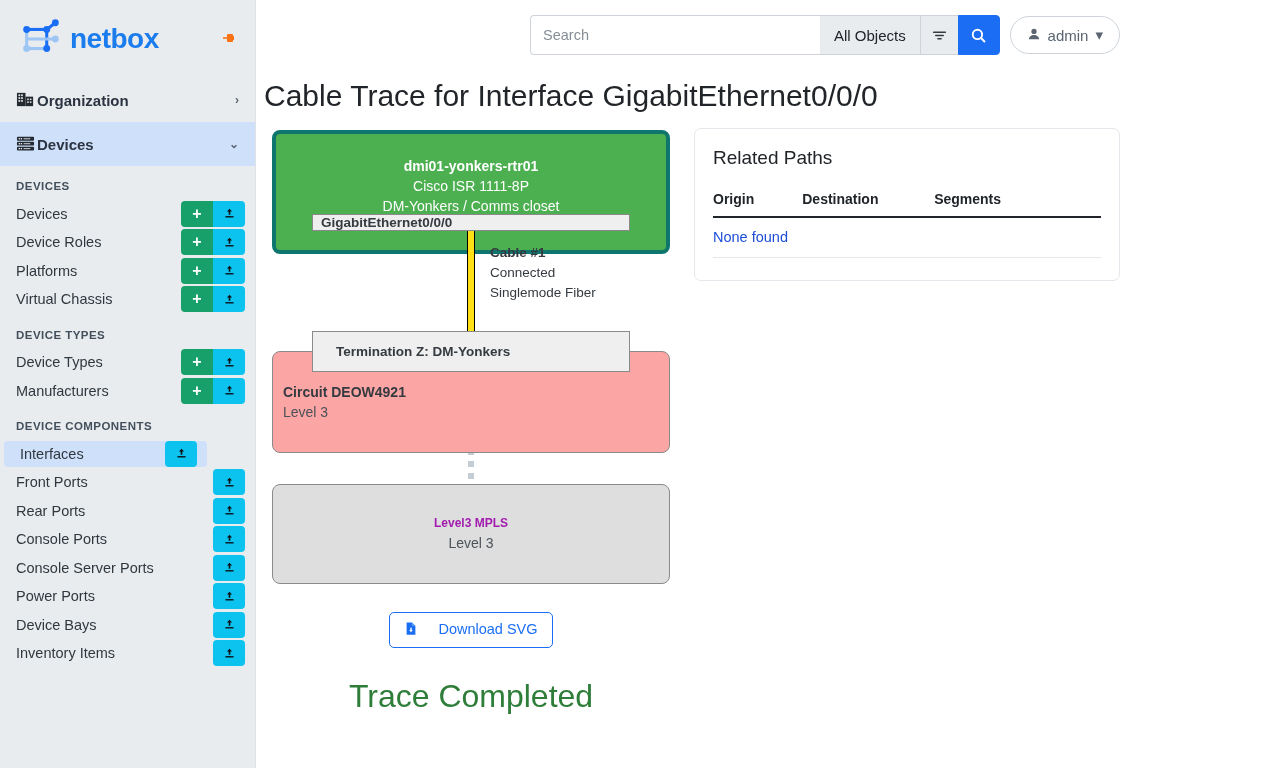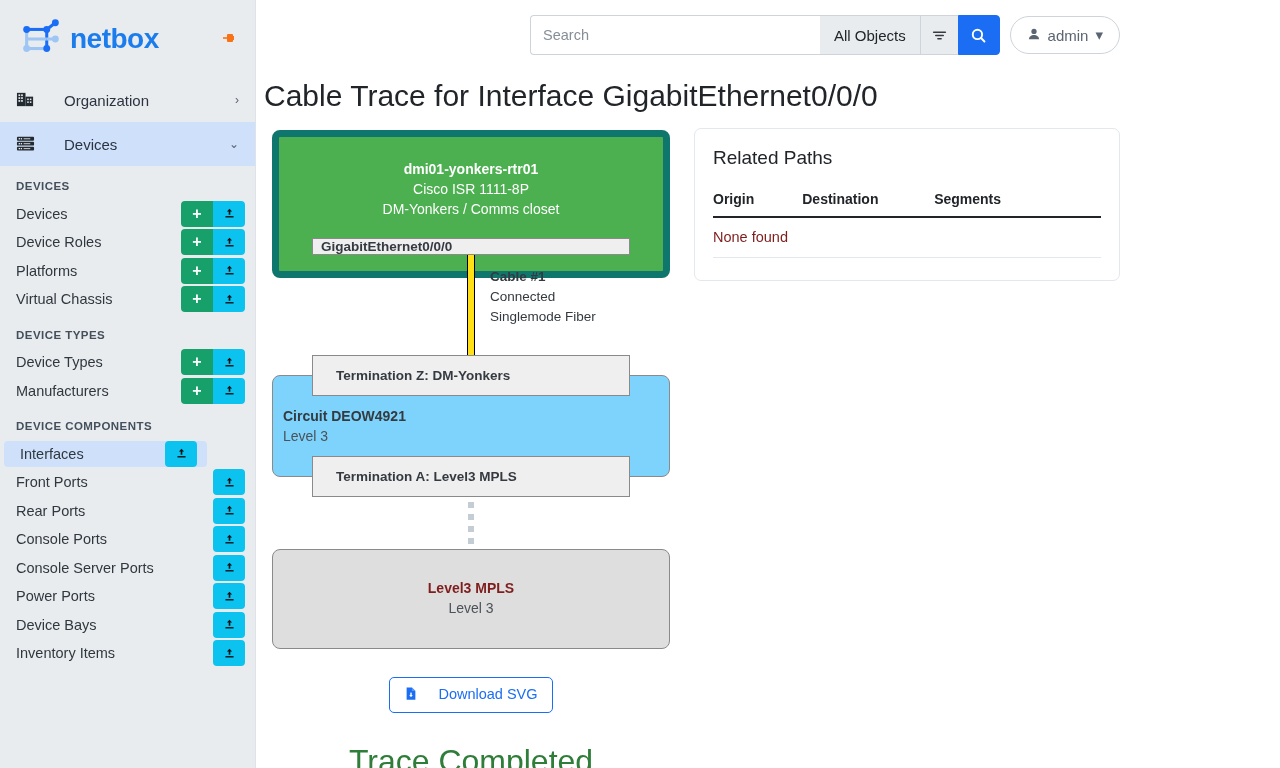--- a/index.html
+++ b/index.html
@@ -26,22 +26,22 @@
     padding: 0 18px 0 18px;
   }
   .brand-logo { width: 46px; height: 44px; flex: 0 0 auto; }
   .brand-word {
     font-size: 28px; font-weight: 700; color: #1b7ced;
     letter-spacing: -0.5px; margin-left: 6px; line-height: 1;
   }
   .brand-pin { margin-left: auto; color: #f97316; font-size: 15px; line-height: 1; }
 
   .nav-group {
-    display: flex; align-items: center; gap: 28px;
-    padding: 12px 16px; cursor: pointer; font-size: 15px; font-weight: 400;
+    display: flex; align-items: center; gap: 1px;
+    padding: 12px 16px; cursor: pointer; font-size: 15px; font-weight: 700;
     color: #2b3440;
   }
   .nav-group.active { background: #cfe0fb; }
   .nav-group .chev { margin-left: auto; color: #5b6572; font-size: 12px; }
   .nav-ico { width: 20px; height: 20px; flex: 0 0 auto; color: #232a31; }
 
   .sec-head {
     font-size: 11.5px; font-weight: 700; color: #43505c;
     letter-spacing: .45px; padding: 14px 16px 6px 16px; text-transform: uppercase;
   }
@@ -109,22 +109,22 @@
   .col-left { width: 400px; flex: 0 0 400px; padding-top: 16px; }
   .col-right { flex: 1 1 auto; padding-top: 14px; }
 
   
   .trace { position: relative; width: 398px; }
   .node {
     border-radius: 8px; text-align: center; position: relative;
     border: 1px solid #8a8a8a;
   }
   .node-device {
-    background: #4caf50; border: 7px solid #0f766e;
-    padding: 22px 10px 52px 10px; color: #fff;
+    background: #4caf50; border: 4px solid #0f766e;
+    padding: 22px 10px 34px 10px; color: #fff;
   }
   .node-device .t1 { font-size: 14px; font-weight: 700; line-height: 20px; }
   .node-device .t2 { font-size: 14px; font-weight: 400; line-height: 20px; }
   .node-term {
     background: #efefef; border: 1px solid #8a8a8a;
     width: 318px; margin: -40px auto 0 auto; padding: 0 8px;
     font-size: 13.5px; font-weight: 700; color: #343a40; position: relative; z-index: 3;
   }
   .cable-seg {
     position: relative; height: 100px;
@@ -138,38 +138,38 @@
     position: absolute; left: 218px; top: 12px; text-align: left;
     font-size: 13.5px; line-height: 20px; color: #343a40;
   }
   .cable-label .cl-t { font-weight: 700; }
   .node-termz {
     background: #efefef; border: 1px solid #8a8a8a;
     width: 318px; margin: 0 auto; padding: 12px 23px;
     font-size: 13.5px; font-weight: 700; color: #343a40; position: relative; z-index: 3;
   }
   .node-circuit {
-    background: #7dd3fc; border: 1px solid #8a8a8a; border-radius: 8px;
+    background: #fca5a5; border: 1px solid #8a8a8a; border-radius: 8px;
     width: 398px; margin: -21px auto -21px auto; padding: 30px 10px 30px 10px;
     position: relative; z-index: 1;
   }
   .node-circuit .t1 { font-size: 14px; font-weight: 700; color: #343a40; line-height: 20px; }
   .node-circuit .t2 { font-size: 14px; font-weight: 400; color: #4b5258; line-height: 20px; }
   .dot-seg { height: 52px; position: relative; }
   .dot-line {
     position: absolute; left: 50%; top: 5px; transform: translateX(-50%);
     width: 6px; height: 42px;
     background-image: linear-gradient(to bottom, #c4ccd4 6px, transparent 6px);
     background-size: 6px 12px; background-repeat: repeat-y;
   }
   .node-provider {
     background: #dedede; border: 1px solid #8a8a8a; border-radius: 8px;
     width: 398px; padding: 28px 10px 30px 10px; text-align: center;
   }
-  .node-provider .t1 { font-size: 14px; font-weight: 700; color: #7f1d1d; line-height: 20px; }
+  .node-provider .t1 { font-size: 12px; font-weight: 700; color: #a21caf; line-height: 20px; }
   .node-provider .t2 { font-size: 14px; font-weight: 400; color: #4b5258; line-height: 20px; }
 
   .dl-wrap { text-align: center; margin-top: 28px; }
   .dl-btn {
     display: inline-flex; align-items: flex-start; gap: 20px;
     border: 1px solid #1b6ef3; color: #1b6ef3; background: #fff;
     border-radius: 5px; padding: 8px 14px; font-size: 14.5px; cursor: pointer;
     font-family: "Liberation Sans", sans-serif;
   }
   .trace-done {
@@ -182,21 +182,21 @@
     border: 1px solid #e4e7eb; border-radius: 7px; background: #fff;
     padding: 18px 18px 22px 18px;
   }
   .card-title { font-size: 19px; font-weight: 400; color: #212529; margin-bottom: 22px; }
   table.paths { width: 100%; border-collapse: collapse; }
   table.paths th {
     text-align: left; font-size: 14px; font-weight: 700; color: #212529;
     padding: 0 0 9px 0; border-bottom: 2px solid #212529; margin-left: 44px;
   }
   table.paths td {
-    font-size: 14.5px; color: #7f1d1d; padding: 11px 0 12px 0;
+    font-size: 14.5px; color: #1d4ed8; padding: 11px 0 12px 0;
     border-bottom: 1px solid #e4e7eb;
   }
 </style>
 </head>
 <body>
 
 <div class="app">
 
   <aside class="sidebar">
 
@@ -507,23 +507,20 @@
 
           <div class="node-termz">
             <span>Termination Z: DM-Yonkers</span>
           </div>
 
           <div class="node-circuit">
             <div class="t1">Circuit DEOW4921</div>
             <div class="t2">Level 3</div>
           </div>
 
-          <div class="node-termz">
-            <span>Termination A: Level3 MPLS</span>
-          </div>
 
           <div class="dot-seg">
             <div class="dot-line"></div>
           </div>
 
           <div class="node-provider">
             <div class="t1">Level3 MPLS</div>
             <div class="t2">Level 3</div>
           </div>
 

